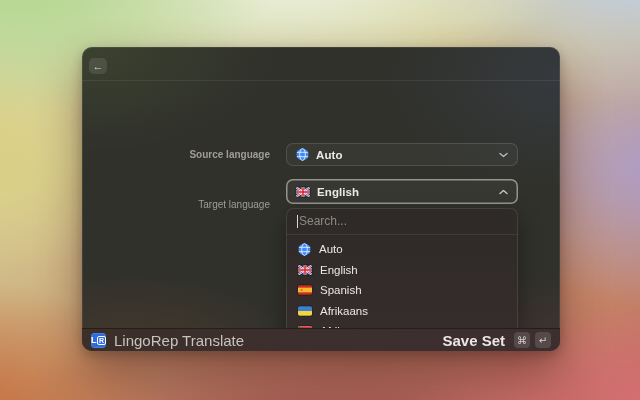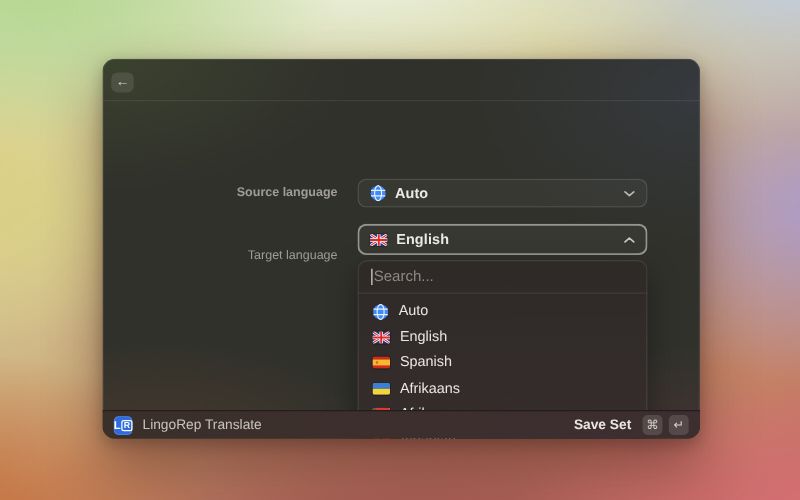--- a/index.html
+++ b/index.html
@@ -86,23 +86,23 @@
     background:linear-gradient(90deg, #3b2f2a 0%, #3c2f2e 60%, #3d2e30 100%);
     border-top:1px solid rgba(0,0,0,.38);
     display:flex; align-items:center; padding:0 9px; gap:8px;
   }
   .logo { width:15px; height:15px; border-radius:4px; background:#2f6bdf;
     display:flex; align-items:center; justify-content:center; gap:.5px;
     box-shadow:inset 0 0 0 .5px rgba(255,255,255,.25); }
   .logo .l { color:#fff; font-size:9px; font-weight:bold; line-height:1; }
   .logo .r { color:#fff; font-size:7px; font-weight:bold; line-height:1;
     border:1px solid #fff; border-radius:2px; padding:0 1px; }
-  .app-name { font-size:11px; color:#c7c3bd; }
+  .app-name { font-size:15px; color:#c7c3bd; }
   .footer-right { margin-left:auto; display:flex; align-items:center; gap:5px; cursor:pointer; }
-  .action-label { font-size:11px; font-weight:bold; color:#eae7e3; margin-right:4px; }
+  .action-label { font-size:15px; font-weight:bold; color:#eae7e3; margin-right:4px; }
   .key { width:16px; height:16px; border-radius:4px; background:rgba(255,255,255,.13);
     display:flex; align-items:center; justify-content:center;
     font-size:10px; color:#d6d3ce; font-family:"DejaVu Sans",sans-serif; }
 </style>
 </head>
 <body>
 
 <div class="desktop">
   <div class="window">
 

